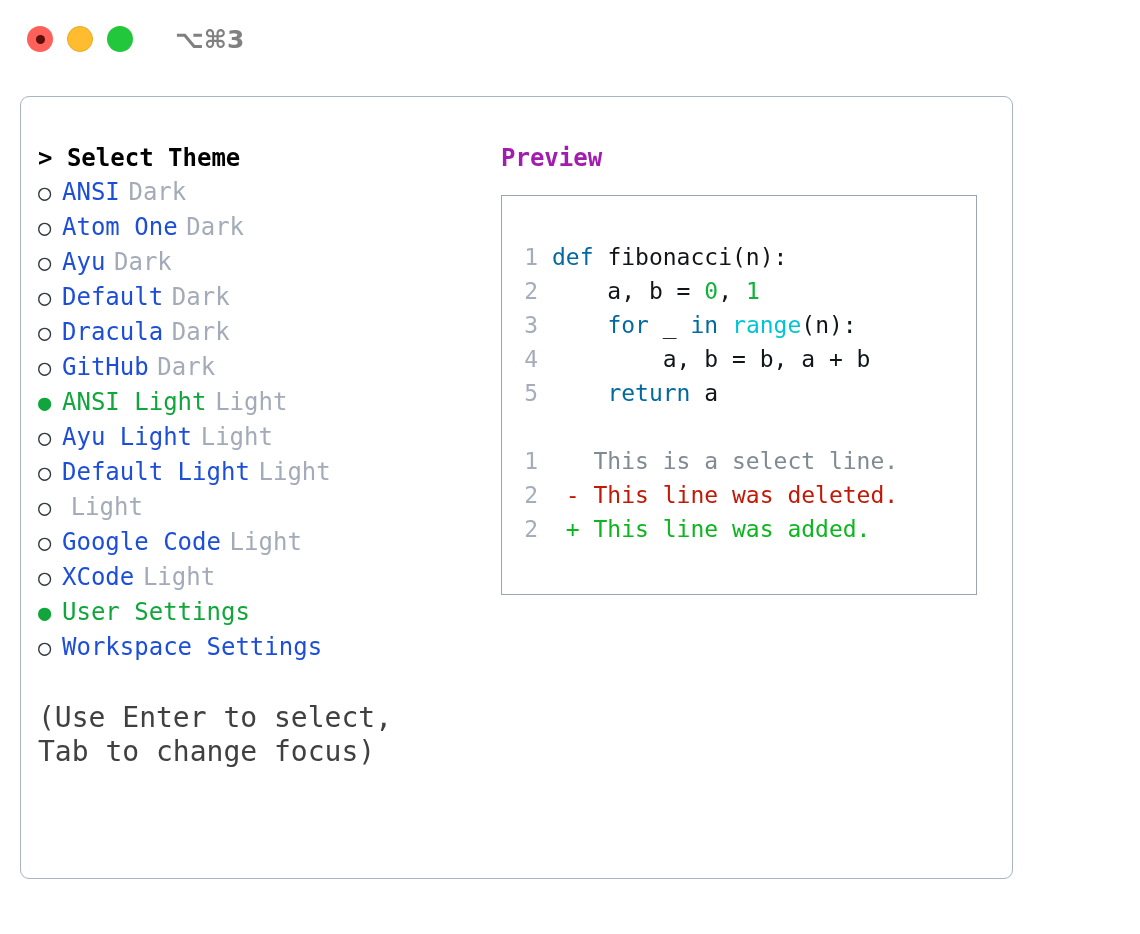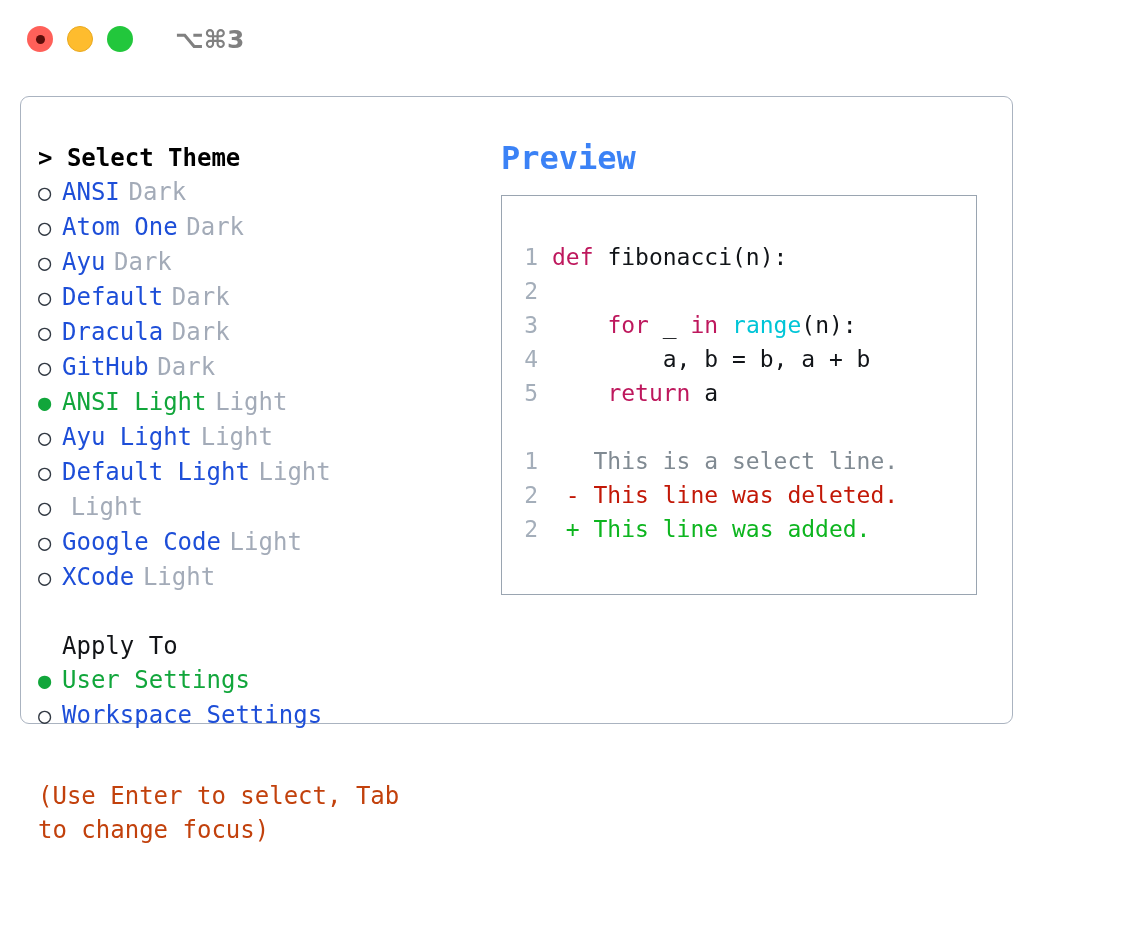--- a/index.html
+++ b/index.html
@@ -62,21 +62,21 @@
     color: #808080;
     letter-spacing: 0px;
   }
 
   
   #panel {
     position: absolute;
     left: 20px;
     top: 96px;
     width: 993px;
-    height: 628px;
+    height: 783px;
     border: 1.5px solid #aab3c0;
     border-radius: 9px;
     box-sizing: border-box;
     background: #ffffff;
     text-decoration: underline;
   }
 
   
   #left-col {
     position: absolute;
@@ -121,32 +121,32 @@
   #applyto-head {
     font-size: 24px;
     color: #121417;
     line-height: 34px;
     white-space: pre;
     padding-left: 24px;
     margin-top: 34px;
   }
 
   #hint {
-    margin-top: 46px;
-    font-size: 24px;
-    line-height: 34px;
-    color: #c2410c;
+    margin-top: 36px;
+    font-size: 28px;
+    line-height: 34px;
+    color: #404040;
     width: 400px;
   }
 
   
   #preview-title {
-    font-size: 32px;
+    font-size: 24px;
     font-weight: bold;
-    color: #3b82f6;
+    color: #a21caf;
     line-height: 34px;
   }
   #preview-box {
     margin-top: 20px;
     width: 476px;
     height: 400px;
     border: 1.5px solid #9aa5b1;
     box-sizing: border-box;
     background: #ffffff;
     padding: 44px 0 0 14px;
@@ -158,21 +158,21 @@
     display: flex;
   }
   .ln {
     color: #a4aeba;
     width: 1.6ch;
     flex: 0 0 1.6ch;
     text-align: right;
     margin-right: 1ch;
   }
   .code-blank { height: 34px; }
-  .tok-kw    { color: #be185d; }
+  .tok-kw    { color: #0369a1; }
   .tok-num   { color: #11b23c; }
   .tok-fn    { color: #00c5d7; }
   .tok-plain { color: #111418; }
   .diff-ctx  { color: #808a92; }
   .diff-del  { color: #c21807; }
   .diff-add  { color: #0db51f; text-align: center; }
 </style>
 </head>
 <body>
 
@@ -199,35 +199,34 @@
           <div class="opt-row"><span class="marker">○</span><span class="opt-label">Dracula</span><span class="opt-suffix">Dark</span></div>
           <div class="opt-row"><span class="marker">○</span><span class="opt-label">GitHub</span><span class="opt-suffix">Dark</span></div>
           <div class="opt-row selected"><span class="marker sel">●</span><span class="opt-label">ANSI Light</span><span class="opt-suffix">Light</span></div>
           <div class="opt-row"><span class="marker">○</span><span class="opt-label">Ayu Light</span><span class="opt-suffix">Light</span></div>
           <div class="opt-row"><span class="marker">○</span><span class="opt-label">Default Light</span><span class="opt-suffix">Light</span></div>
           <div class="opt-row"><span class="marker">○</span><span class="opt-suffix">Light</span></div>
           <div class="opt-row"><span class="marker">○</span><span class="opt-label">Google Code</span><span class="opt-suffix">Light</span></div>
           <div class="opt-row"><span class="marker">○</span><span class="opt-label">XCode</span><span class="opt-suffix">Light</span></div>
         </div>
 
-      <div id="applyto-head">Apply To</div>
       <div id="applyto-list">
           <div class="opt-row selected"><span class="marker sel">●</span><span class="opt-label">User Settings</span></div>
           <div class="opt-row"><span class="marker">○</span><span class="opt-label">Workspace Settings</span></div>
         </div>
 
       <div id="hint">(Use Enter to select, Tab to change focus)</div>
     </div>
 
     <div id="right-col">
       <div id="preview-title">Preview</div>
       <div id="preview-box">
         <div id="code-block">
             <div class="code-line"><span class="ln">1</span><span><span class="tok-kw">def</span><span class="tok-plain"> fibonacci(n):</span></span></div>
-            <div class="code-line"><span class="ln">2</span></div>
+            <div class="code-line"><span class="ln">2</span><span><span class="tok-plain">    a, b = </span><span class="tok-num">0</span><span class="tok-plain">, </span><span class="tok-num">1</span></span></div>
             <div class="code-line"><span class="ln">3</span><span><span class="tok-plain">    </span><span class="tok-kw">for</span><span class="tok-plain"> _ </span><span class="tok-kw">in</span><span class="tok-plain"> </span><span class="tok-fn">range</span><span class="tok-plain">(n):</span></span></div>
             <div class="code-line"><span class="ln">4</span><span><span class="tok-plain">        a, b = b, a + b</span></span></div>
             <div class="code-line"><span class="ln">5</span><span><span class="tok-plain">    </span><span class="tok-kw">return</span><span class="tok-plain"> a</span></span></div>
           </div>
         <div class="code-blank"></div>
         <div id="diff-block">
             <div class="code-line"><span class="ln">1</span><span class="diff-ctx">   This is a select line.</span></div>
             <div class="code-line"><span class="ln">2</span><span class="diff-del"> - This line was deleted.</span></div>
             <div class="code-line"><span class="ln">2</span><span class="diff-add"> + This line was added.</span></div>
           </div>

